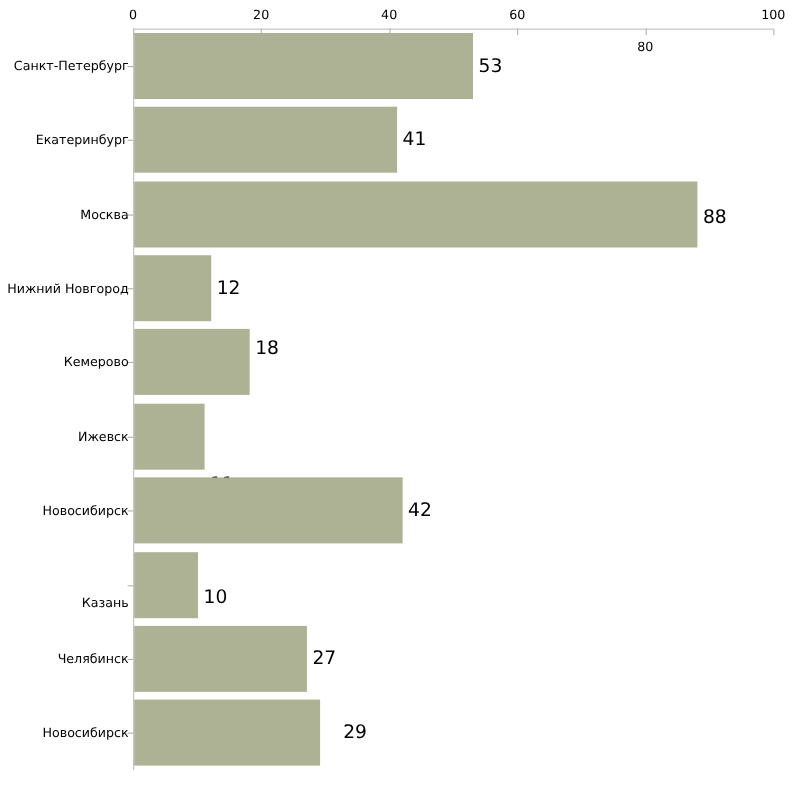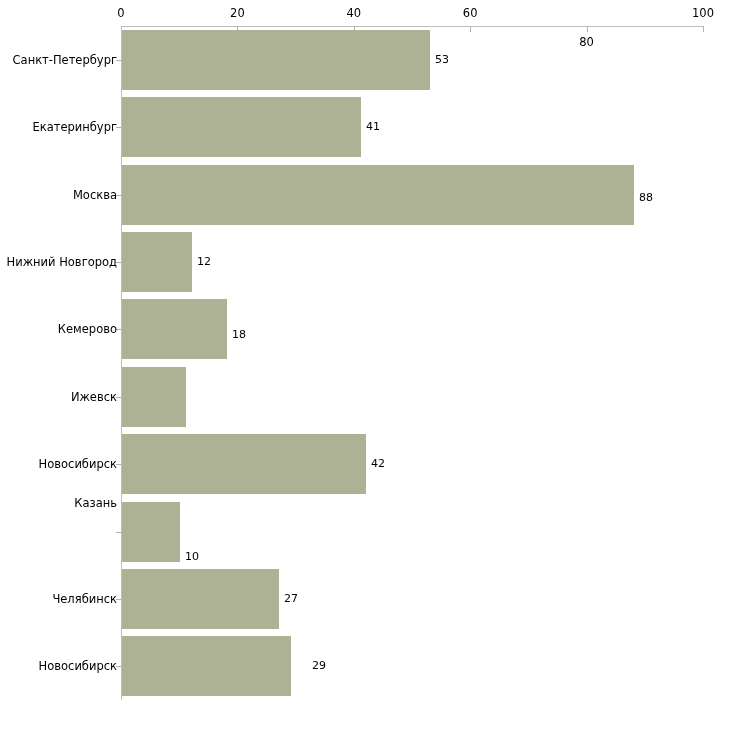--- a/index.html
+++ b/index.html
@@ -75,21 +75,21 @@
   }
 
   
   .bar {
     position: absolute;
     left: 122px;
     background: #aeb294;
   }
   .bar-value {
     position: absolute;
-    font-size: 11px;
+    font-size: 17px;
     line-height: 14px;
     color: #000000;
     white-space: nowrap;
     transform: translateY(-50%);
   }
 </style>
 </head>
 <body>
 
 <div id="chart-root">
@@ -126,41 +126,41 @@
       <div class="y-tick" style="top: 666px;"></div>
     </div>
   <div id="cat-labels">
       <div class="cat-label" style="top: 59.7px;">Санкт-Петербург</div>
       <div class="cat-label" style="top: 127.1px;">Екатеринбург</div>
       <div class="cat-label" style="top: 194.5px;">Москва</div>
       <div class="cat-label" style="top: 261.9px;">Нижний Новгород</div>
       <div class="cat-label" style="top: 329.3px;">Кемерово</div>
       <div class="cat-label" style="top: 396.7px;">Ижевск</div>
       <div class="cat-label" style="top: 464.1px; padding-left: 28px;">Новосибирск</div>
-      <div class="cat-label" style="top: 503px; margin-left: 40px;">Казань</div>
+      <div class="cat-label" style="top: 548px; margin-left: 40px;">Казань</div>
       <div class="cat-label" style="top: 598.9px;">Челябинск</div>
       <div class="cat-label" style="top: 666.3px;">Новосибирск</div>
     </div>
 
   <div id="bars">
       <div class="bar" style="top: 30px; height: 60px; width: 308px;"></div>
       <div class="bar-value" style="left: 435px; top: 59.7px;">53</div>
       <div class="bar" style="top: 97px; height: 60px; width: 239px;"></div>
       <div class="bar-value" style="left: 366px; top: 127.1px;">41</div>
       <div class="bar" style="top: 165px; height: 60px; width: 512px;"></div>
       <div class="bar-value" style="left: 639px; top: 198px;">88</div>
       <div class="bar" style="top: 232px; height: 60px; width: 70px;"></div>
       <div class="bar-value" style="left: 197px; top: 261.9px;">12</div>
       <div class="bar" style="top: 299px; height: 60px; width: 105px;"></div>
-      <div class="bar-value" style="left: 232px; top: 335px;">18</div>
+      <div class="bar-value" style="left: 232px; top: 317px;">18</div>
       <div class="bar" style="top: 367px; height: 60px; width: 64px;"></div>
       <div class="bar-value" style="left: 191px; top: 396.7px; margin-top: 43px;">11</div>
       <div class="bar" style="top: 434px; height: 60px; width: 244px;"></div>
       <div class="bar-value" style="left: 371px; top: 464.1px;">42</div>
       <div class="bar" style="top: 502px; height: 60px; width: 58px;"></div>
-      <div class="bar-value" style="left: 185px; top: 557px; text-align: right;">10</div>
+      <div class="bar-value" style="left: 185px; top: 543px; text-align: right;">10</div>
       <div class="bar" style="top: 569px; height: 60px; width: 157px;"></div>
       <div class="bar-value" style="left: 284px; top: 598.9px;">27</div>
       <div class="bar" style="top: 636px; height: 60px; width: 169px;"></div>
       <div class="bar-value" style="left: 312px; top: 666.3px;">29</div>
     </div>
 
 </div>
 
 </body></html>

